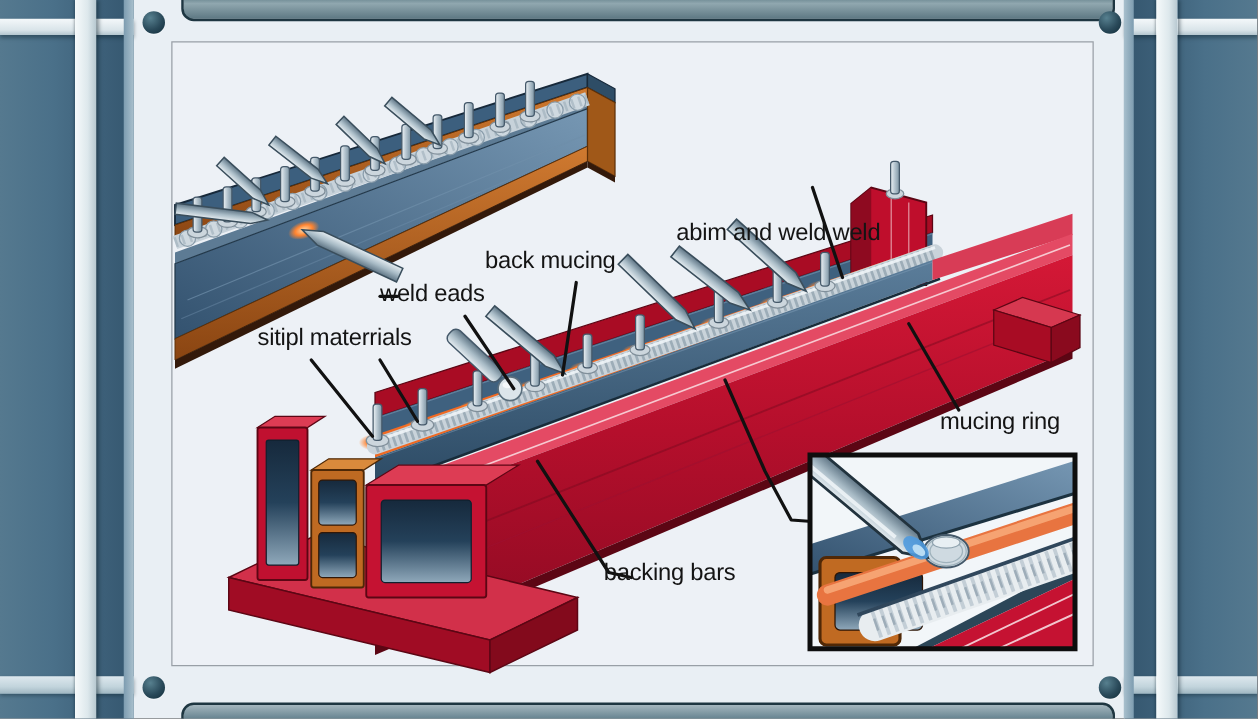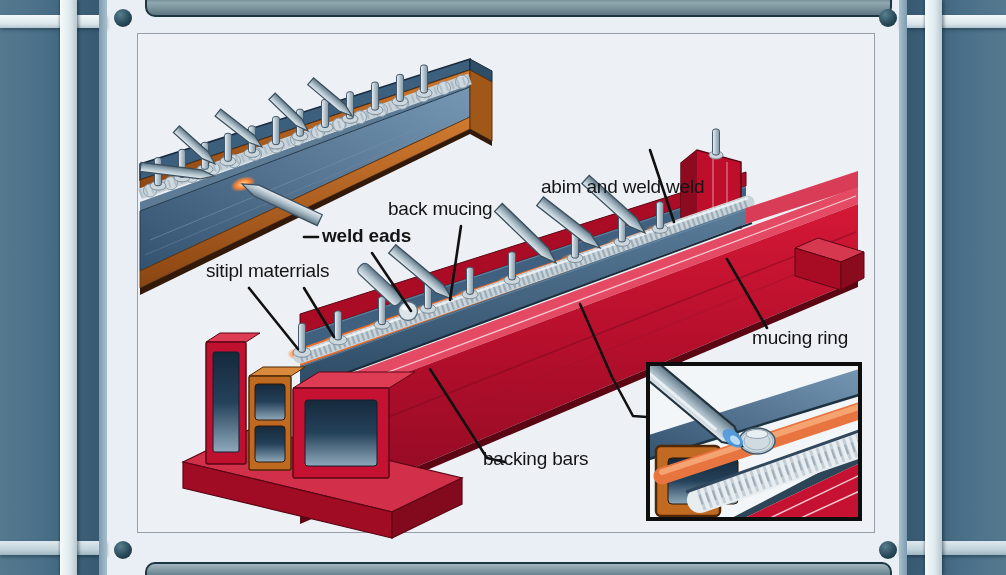--- a/index.html
+++ b/index.html
@@ -23,21 +23,21 @@
   .slot-top{top:-14px;height:27px;}
   .slot-bottom{top:562px;height:28px;background:linear-gradient(180deg,#a4b6be,#5d7c89 45%,#3f616f);}
   .screw{position:absolute;width:18px;height:18px;border-radius:50%;
          background:radial-gradient(circle at 35% 30%,#57808f,#2a4a5a 55%,#16323f 90%);box-shadow:0 1px 1px rgba(255,255,255,.4);}
   .inner-border{position:absolute;left:137px;top:33px;width:736px;height:498px;border:1px solid #989fa6;background:#edf1f6;}
   
   .title{position:absolute;left:200px;top:42px;width:706px;text-align:center;
          font-size:23px;font-weight:700;letter-spacing:1px;color:#1a1a1a;}
   .lbl{position:absolute;white-space:nowrap;font-size:19px;font-weight:500;color:#141414;letter-spacing:-0.2px;}
   .lbl-abim{left:541px;top:136px;margin-top:40px;} .lbl-back{left:388px;top:198px;text-align:right;}
-  .lbl-weldeads{left:322px;top:225px;font-weight:bold;} .lbl-basse{left:206px;top:260px;}
+  .lbl-weldeads{left:304px;top:225px;} .lbl-basse{left:206px;top:260px;}
   .lbl-sitipl{left:752px;top:327px;} .lbl-backing{left:483px;top:448px;}
   svg.art{position:absolute;left:0;top:0;}
 </style>
 </head>
 <body>
 
 <div class="stage">
 
   <div class="side side-left"></div>
   <div class="side side-right"></div>

